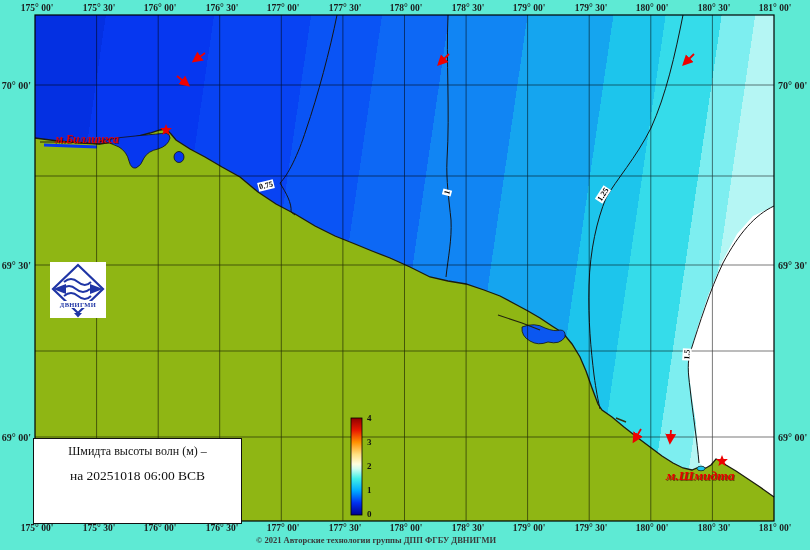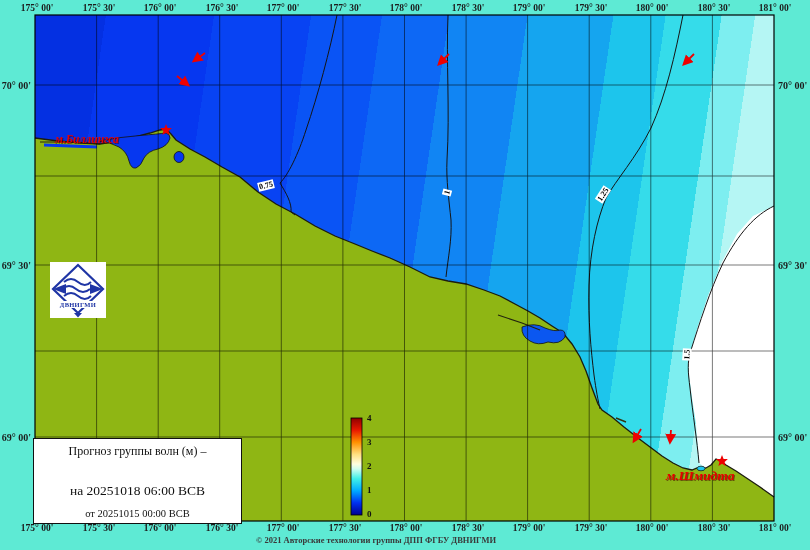--- a/index.html
+++ b/index.html
@@ -16,21 +16,21 @@
   .clab{position:absolute;background:#fff;color:#000;font-size:8px;font-weight:bold;
         padding:0 1px;line-height:9px;white-space:nowrap;}
   .place{position:absolute;color:#e60000;font-weight:bold;font-style:italic;
          text-shadow:1px 1px 0 rgba(70,0,0,.55);white-space:nowrap;}
   #place-billings{left:55px;top:133px;font-size:11.5px;}
   #place-schmidt{left:666px;top:468px;font-size:13.5px;}
   #fbox{position:absolute;left:33px;top:438px;width:209px;height:86px;background:#fff;
         border:1px solid #111;box-sizing:border-box;text-align:center;color:#111;}
   #fbox .l1{margin-top:5px;font-size:12px;}
   #fbox .l2{margin-top:-6px;font-size:12px;}
-  #fbox .l3{margin-top:24px;font-size:13.5px;}
+  #fbox .l3{margin-top:9px;font-size:13.5px;}
   #fbox .l4{margin-top:9px;font-size:10.5px;}
   #copyright{position:absolute;left:0;top:535px;width:752px;text-align:center;
              font-size:8.5px;font-weight:bold;color:#3a3a3a;}
   #logo-text{position:absolute;left:52px;top:301px;width:52px;text-align:center;
              font-size:6.5px;font-weight:bold;color:#1f35a5;background:#fff;letter-spacing:.3px;}
 </style>
 </head>
 <body>
 
 <div id="stage">
@@ -204,20 +204,19 @@
   <span class="cbt" style="top:461px">2</span>
   <span class="cbt" style="top:485px">1</span>
   <span class="cbt" style="top:509px">0</span>
 
   <span class="place" id="place-billings">м.Биллингса</span>
   <span class="place" id="place-schmidt">м.Шмидта</span>
 
   <span id="logo-text">ДВНИГМИ</span>
 
   <div id="fbox">
-    <div class="l1">Прогноз группы волн (м) –</div>
+    <div class="l1">Шмидта высоты волн (м) –</div>
     <div class="l3">на 20251018 06:00 ВСВ</div>
-    <div class="l4">от 20251015 00:00 ВСВ</div>
   </div>
 
   <div id="copyright">© 2021 Авторские технологии группы ДПП ФГБУ ДВНИГМИ</div>
 
 </div>
 
 </body></html>

